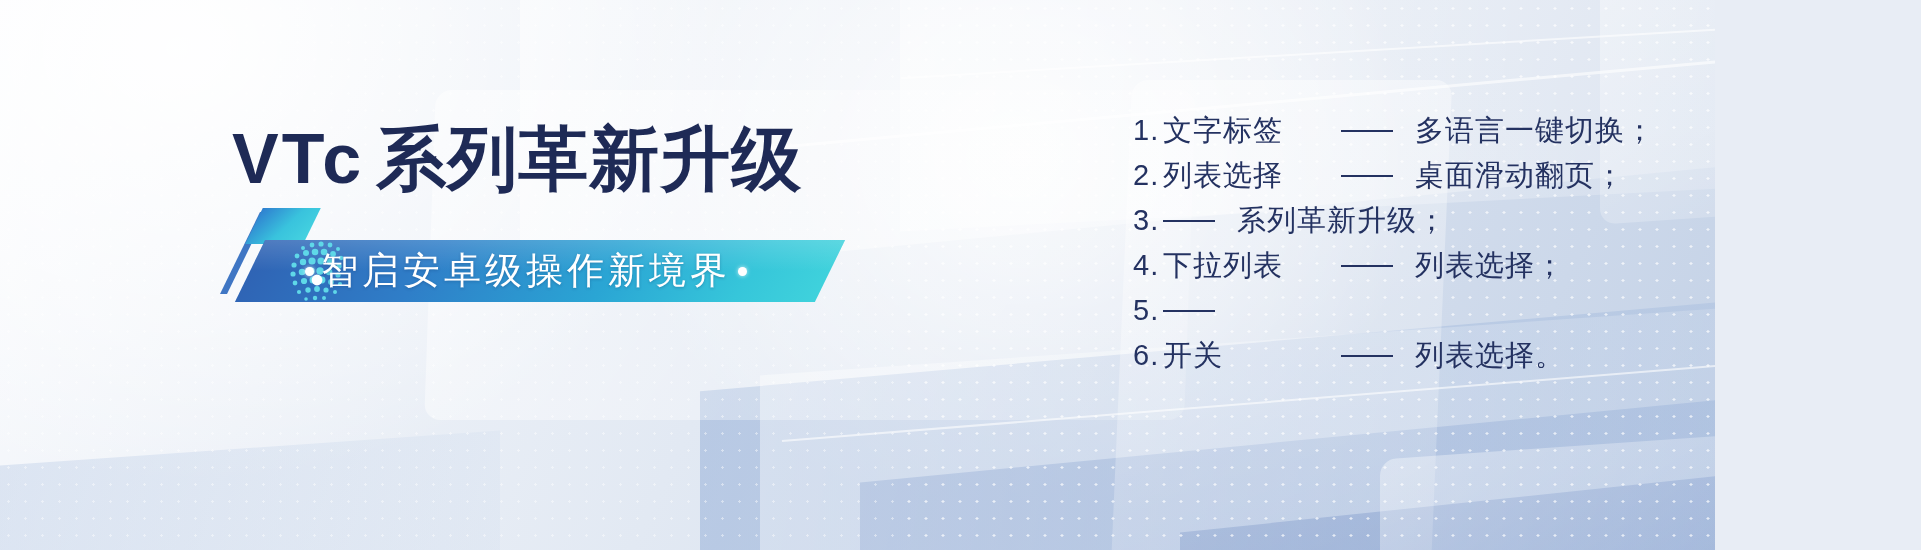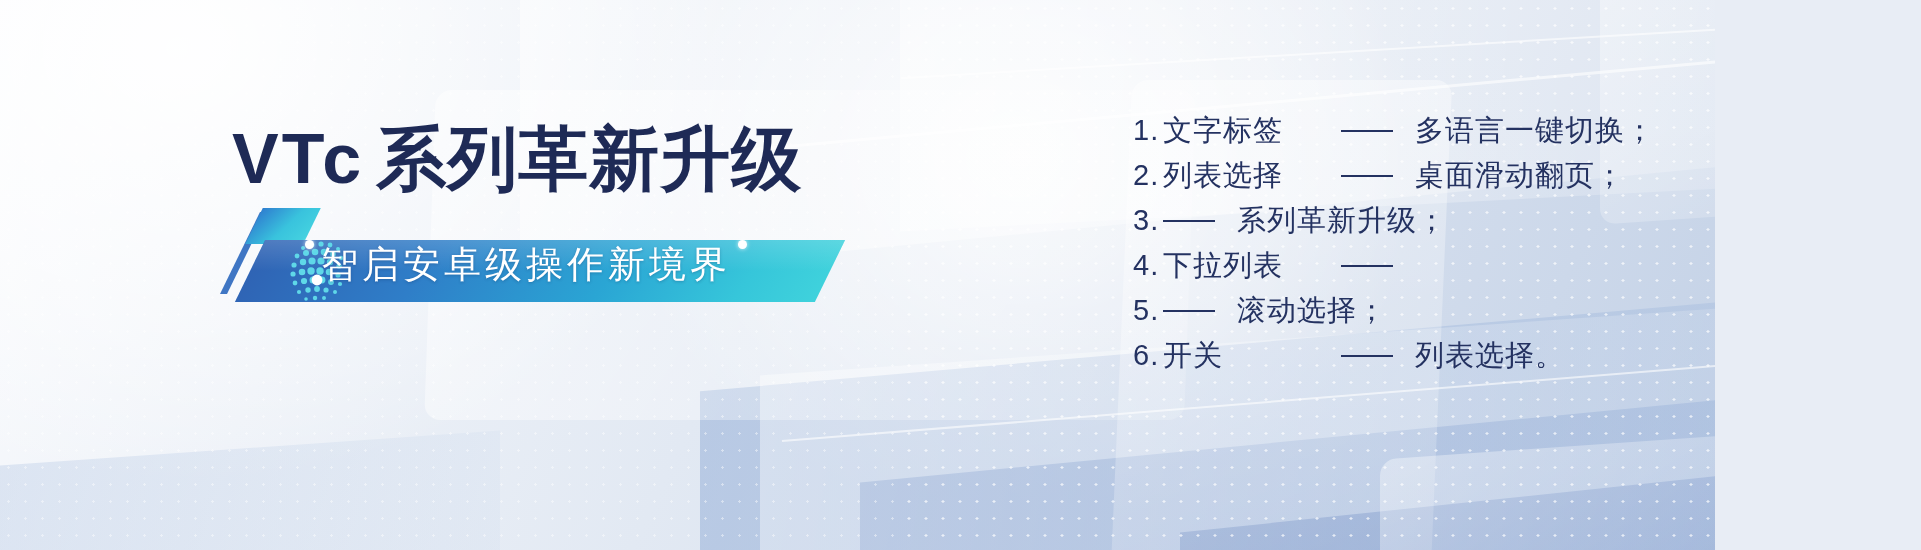--- a/index.html
+++ b/index.html
@@ -143,21 +143,21 @@
     position:absolute;left:0;top:0;width:100%;height:50%;
     background:linear-gradient(180deg,rgba(255,255,255,.16),rgba(255,255,255,0));
   }
   
   #halftone-sphere{
     position:absolute;left:34px;top:-4px;width:74px;height:74px;
     transform:skewX(26deg);
   }
   #subtitle-text{
     position:absolute;left:0;top:34px;width:580px;height:62px;
-    display:flex;align-items:flex-start;justify-content:center;gap:7px;
+    display:flex;align-items:center;justify-content:center;gap:7px;
     color:#ffffff;font-size:37px;font-weight:500;letter-spacing:4px;
     white-space:nowrap;
     text-shadow:0 1px 3px rgba(16,48,96,.30);
     font-family:Liberation Sans, sans-serif;
   }
   .bullet-dot{
     width:9px;height:9px;border-radius:50%;background:#ffffff;flex:none;
     box-shadow:0 0 4px rgba(255,255,255,.8);
   }
   #subtitle-shadow{
@@ -307,28 +307,28 @@
         </span>
       <span class="f-desc">系列革新升级；</span>
     </div>
 
     <div class="feature-row">
       <span class="f-index">4.</span>
       <span class="f-name">下拉列表</span>
       <span class="f-dash">
           <i></i>
         </span>
+      <span class="f-desc">列表选择；</span>
     </div>
 
     <div class="feature-row">
       <span class="f-index">5.</span>
       <span class="f-dash">
           <i></i>
         </span>
-      <span class="f-desc">滚动选择；</span>
     </div>
 
     <div class="feature-row">
       <span class="f-index">6.</span>
       <span class="f-name">开关</span>
       <span class="f-dash">
           <i></i>
         </span>
       <span class="f-desc">列表选择。</span>
     </div>

